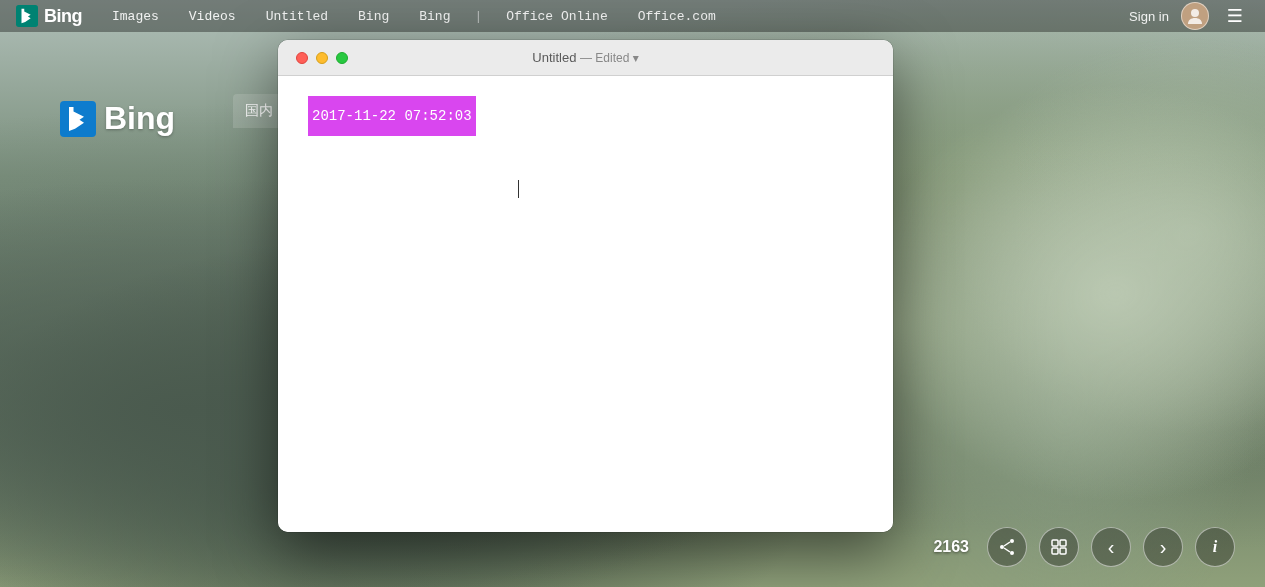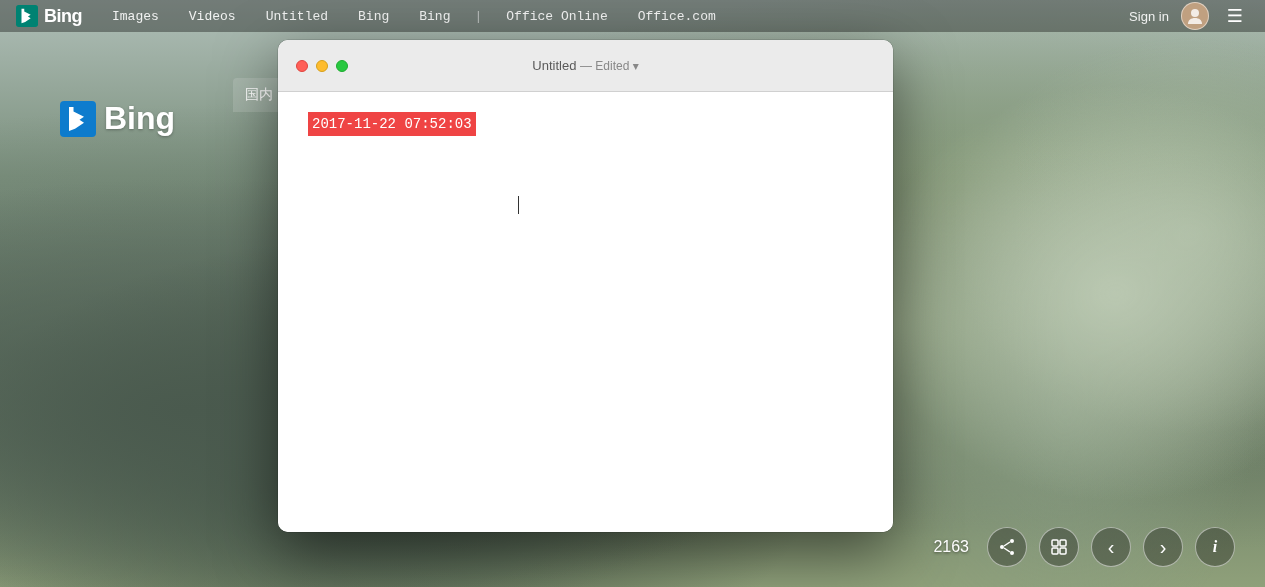--- a/index.html
+++ b/index.html
@@ -157,21 +157,21 @@
       color: white;
       font-size: 32px;
       font-weight: 700;
       text-shadow: 0 1px 3px rgba(0,0,0,0.3);
     }
 
     
     .cn-tab {
       position: absolute;
       left: 233px;
-      top: 78px;
+      top: 94px;
       background: rgba(255,255,255,0.15);
       color: white;
       font-size: 14px;
       padding: 8px 12px;
       border-radius: 4px 4px 0 0;
       z-index: 5;
     }
 
     
     .macos-window {
@@ -184,21 +184,21 @@
       border-radius: 10px;
       box-shadow: 0 20px 60px rgba(0,0,0,0.5), 0 0 0 0.5px rgba(0,0,0,0.2);
       z-index: 20;
       display: flex;
       flex-direction: column;
       overflow: hidden;
     }
 
     
     .window-titlebar {
-      height: 52px;
+      height: 36px;
       background: #ebebeb;
       border-radius: 10px 10px 0 0;
       display: flex;
       align-items: center;
       padding: 0 18px;
       position: relative;
       border-bottom: 1px solid #d0d0d0;
     }
 
     .window-buttons {
@@ -249,25 +249,25 @@
       flex: 1;
       background: white;
       padding: 20px 30px;
       position: relative;
       border-radius: 0 0 10px 10px;
       overflow: hidden;
     }
 
     
     .text-highlighted {
-      background: #ef4444;
+      background: #d946ef;
       color: white;
       font-family: 'Courier New', Courier, monospace;
       font-size: 14px;
-      padding: 4px 4px;
+      padding: 12px 4px;
       display: inline-block;
     }
 
     
     .text-cursor {
       position: absolute;
       top: 104px;
       left: 240px;
       width: 1px;
       height: 18px;
@@ -287,21 +287,21 @@
       right: 30px;
       display: flex;
       align-items: center;
       gap: 12px;
       z-index: 15;
     }
 
     .image-count {
       color: white;
       font-size: 16px;
-      font-weight: 400;
+      font-weight: 700;
       text-shadow: 0 1px 3px rgba(0,0,0,0.5);
       margin-right: 6px;
     }
 
     .control-btn {
       width: 40px;
       height: 40px;
       border-radius: 50%;
       background: rgba(0,0,0,0.3);
       border: 1.5px solid rgba(255,255,255,0.5);

